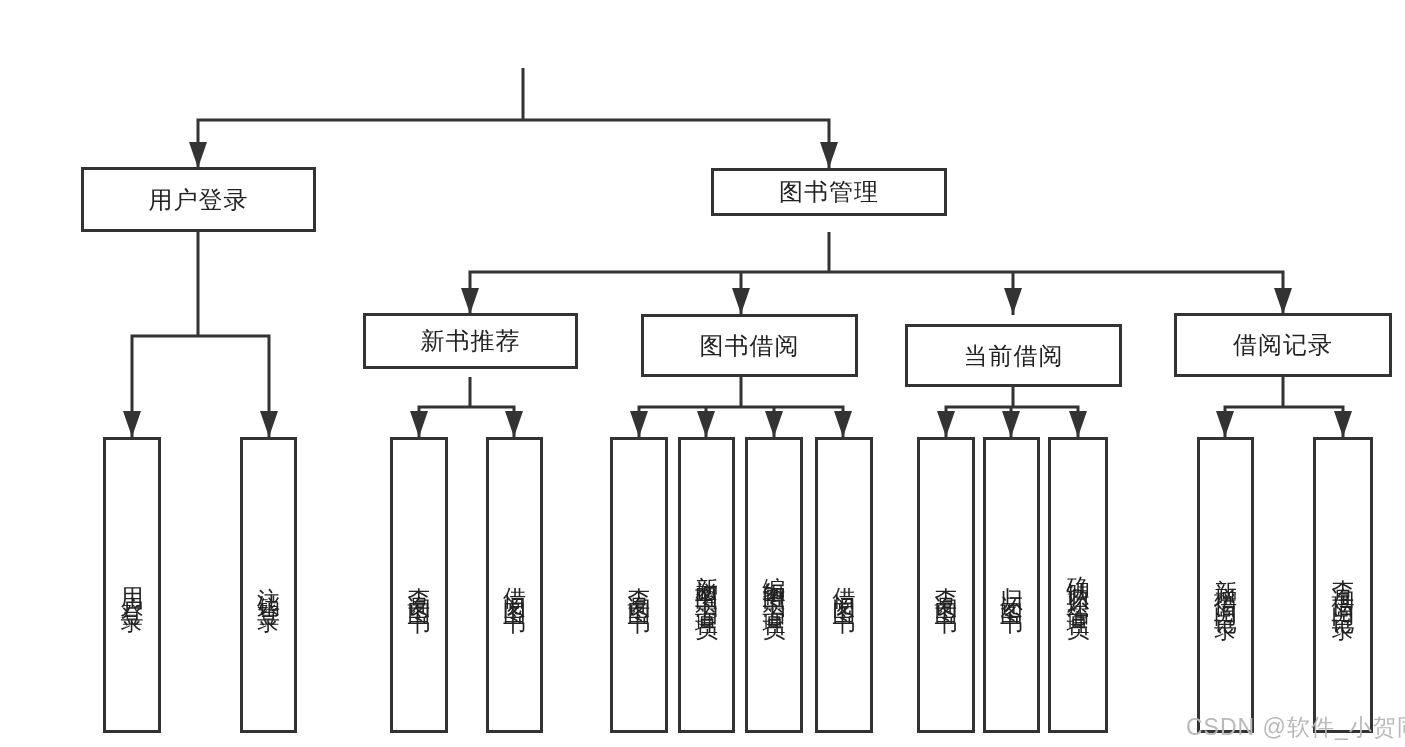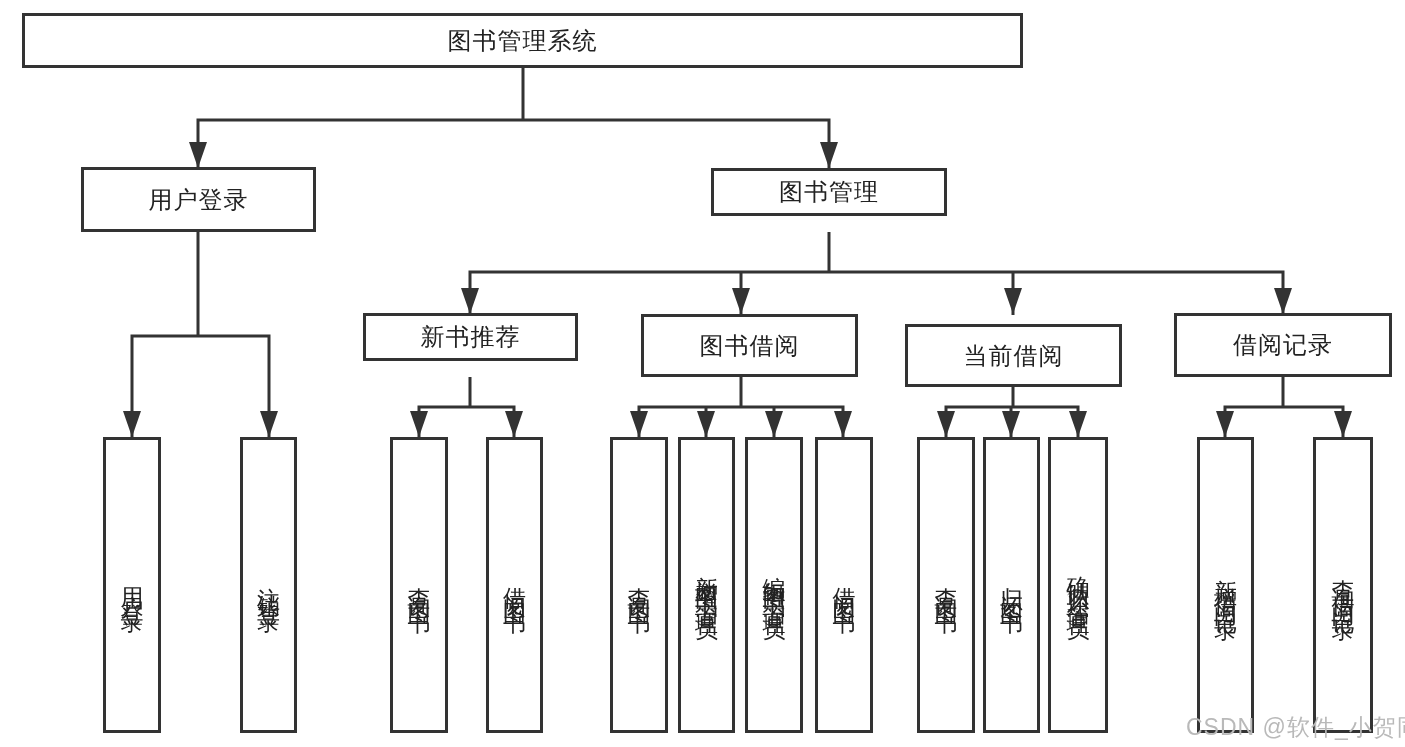--- a/index.html
+++ b/index.html
@@ -53,32 +53,29 @@
       <polygon points="765,411 783,411 774,437"></polygon>
       <polygon points="834,411 852,411 843,437"></polygon>
       <polygon points="937,411 955,411 946,437"></polygon>
       <polygon points="1002,411 1020,411 1011,437"></polygon>
       <polygon points="1069,411 1087,411 1078,437"></polygon>
       <polygon points="1216,411 1234,411 1225,437"></polygon>
       <polygon points="1334,411 1352,411 1343,437"></polygon>
     </g>
   </svg>
 
-  <div class="node h-node" style="left:22px;top:13px;width:1001px;height:55px;">
-    <span class="htext">图书管理系统</span>
-  </div>
 
   <div class="node h-node" style="left:81px;top:167px;width:235px;height:65px;">
     <span class="htext">用户登录</span>
   </div>
   <div class="node h-node" style="left:711px;top:168px;width:236px;height:48px;">
     <span class="htext">图书管理</span>
   </div>
 
-  <div class="node h-node" style="left:363px;top:313px;width:215px;height:48px;">
+  <div class="node h-node" style="left:363px;top:313px;width:215px;height:56px;">
     <span class="htext">新书推荐</span>
   </div>
   <div class="node h-node" style="left:633px;top:314px;width:217px;height:63px;margin-left:8px;">
     <span class="htext">图书借阅</span>
   </div>
   <div class="node h-node" style="left:905px;top:324px;width:217px;height:63px;">
     <span class="htext">当前借阅</span>
   </div>
   <div class="node h-node" style="left:1174px;top:313px;width:218px;height:64px;">
     <span class="htext">借阅记录</span>

